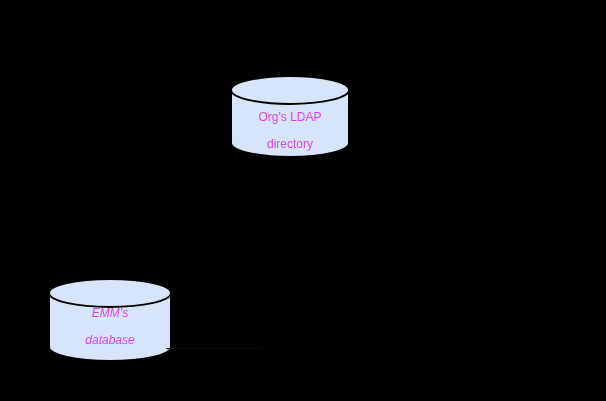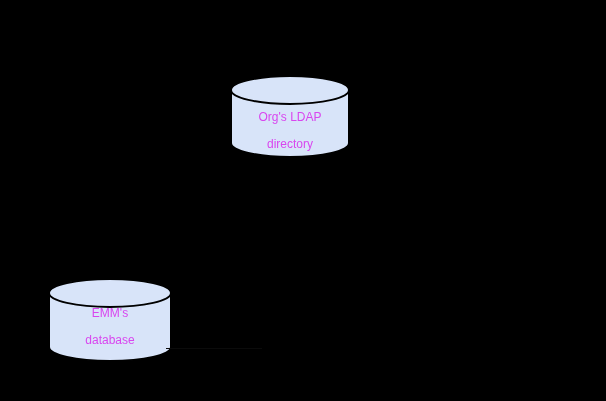--- a/index.html
+++ b/index.html
@@ -38,21 +38,21 @@
     right: 0;
     text-align: center;
     color: #d946ef;
     font-size: 12px;
     line-height: 27px;
     white-space: pre-line;
     pointer-events: none;
   }
   .node-ldap        { left: 230px; top: 75px;  width: 120px; height: 83px; }
   .node-ldap .node-label   { top: 29px; }
-  .node-emm         { left: 48px;  top: 278px; width: 124px; height: 84px; }
+  .node-emm         { left: 48px;  top: 278px; width: 124px; height: 84px; font-style: italic; }
   .node-emm .node-label    { top: 22px; }
   .node-google      { left: 410px; top: 274px; width: 123px; height: 82px; }
   .node-google .node-label { top: 37px; }
   .connector-trace {
     position: absolute;
     left: 166px;
     top: 348px;
     width: 96px;
     height: 1px;
     background: #0b0b0b;

